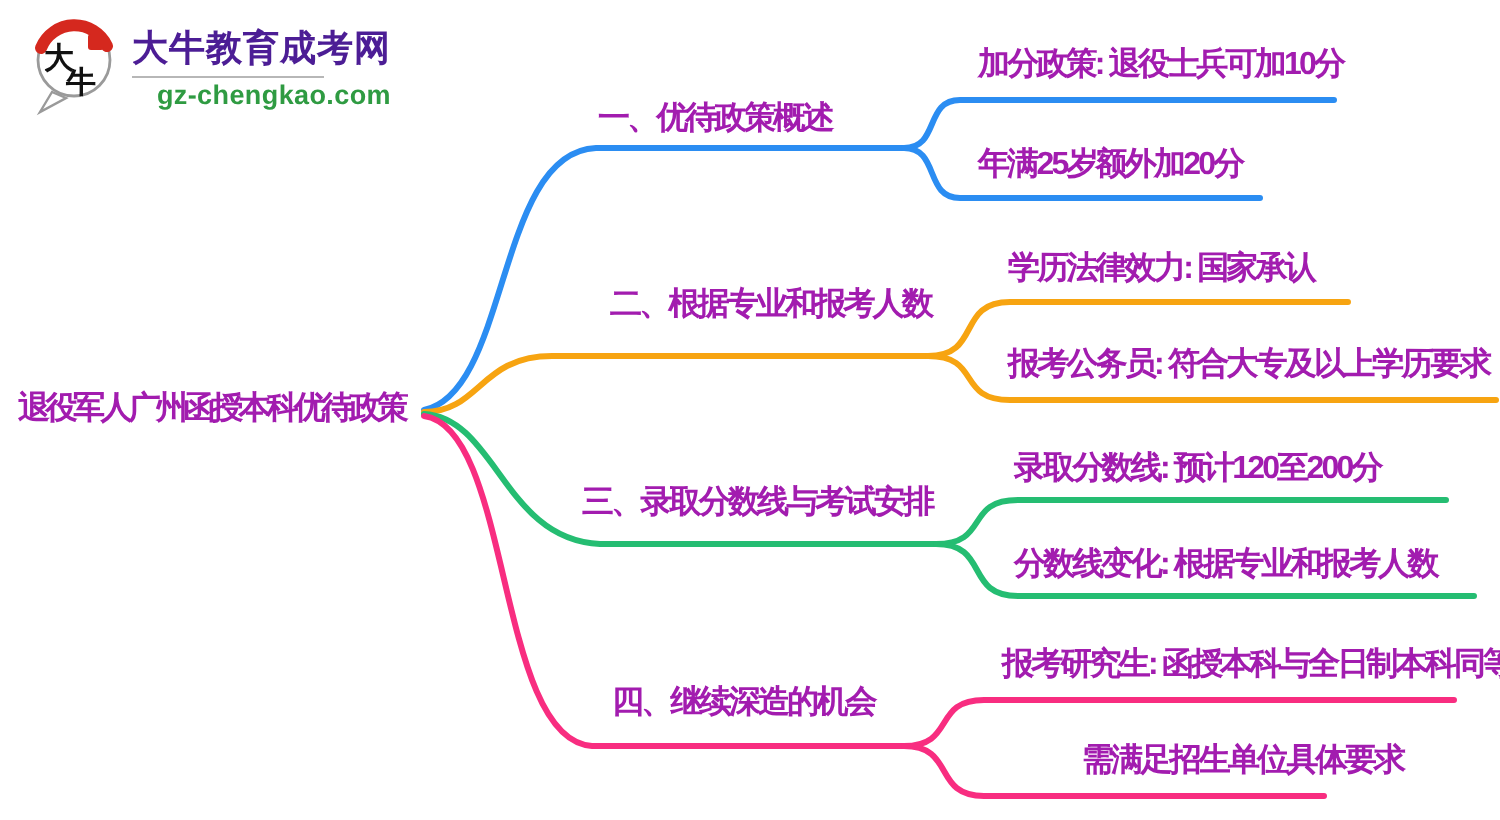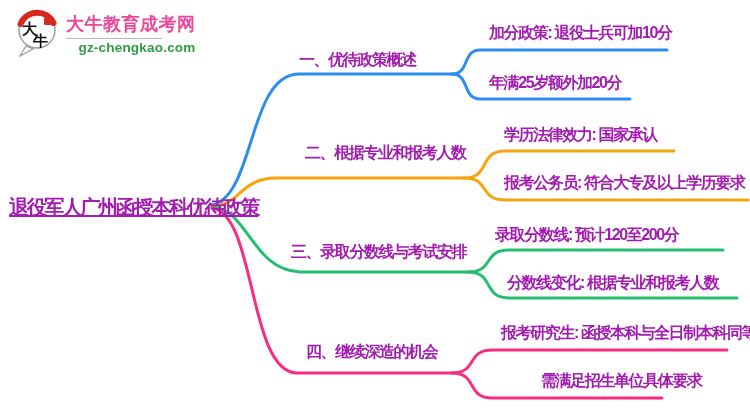--- a/index.html
+++ b/index.html
@@ -12,21 +12,21 @@
     color:#1f1f1f;
   }
   #edges{position:absolute;left:0;top:0;width:750px;height:410px;}
   .node{
     position:absolute;
     white-space:nowrap;
     font-weight:600;
     color:#a21caf;
     line-height:1.35;
   }
-  .root-node{font-size:20px;letter-spacing:-2.2px;text-decoration:underline;}
+  .root-node{font-size:16px;letter-spacing:-2.2px;}
   .branch-label{font-size:16px;letter-spacing:-1.4px;}
   .leaf-label{font-size:16px;letter-spacing:-1.4px;}
 
   
   #logo{position:absolute;left:14px;top:8px;display:flex;align-items:center;}
   #logo-bubble{position:relative;width:46px;height:50px;}
   #logo-text{margin-left:6px;}
   .logo-title{font-size:18px;font-weight:700;letter-spacing:0.5px;}
   .logo-divider{height:1px;background:#b7b7b7;margin:2px 0 1px 0;width:96px;}
   .logo-domain{font-size:13.5px;font-weight:700;letter-spacing:0.2px;text-align:right;}
@@ -60,38 +60,38 @@
       <svg width="46" height="50" viewBox="0 0 46 50">
         <path d="M12,38 L6,48 L19,41 Z" fill="#ffffff" stroke="#9a9a9a" stroke-width="1.2"></path>
         <circle cx="23" cy="22" r="18" fill="#ffffff" stroke="#9a9a9a" stroke-width="1.4"></circle>
         <path d="M6.5,16 A18,18 0 0 1 39.5,15" fill="none" stroke="#d5281e" stroke-width="6" stroke-linecap="round"></path>
         <rect x="30" y="9" width="8" height="8" rx="1.5" fill="#d5281e"></rect>
         <text x="8" y="26" font-size="15" font-weight="bold" fill="#111" font-family="'DejaVu Serif',serif">大</text>
         <text x="19" y="38" font-size="15" font-weight="bold" fill="#111" font-family="'DejaVu Serif',serif">牛</text>
       </svg>
     </div>
     <div id="logo-text">
-      <div class="logo-title" style="color:#ec4899;">大牛教育成考网</div>
+      <div class="logo-title" style="color:#4c1d95;">大牛教育成考网</div>
       <div class="logo-divider"></div>
       <div class="logo-domain" style="color:#2f9b42;">gz-chengkao.com</div>
     </div>
   </div>
 
   <div class="node root-node" style="left:9px;top:194px;">退役军人广州函授本科优待政策</div>
 
   <div class="node branch-label" style="left:299px;top:49px;">一、优待政策概述</div>
   <div class="node branch-label" style="left:305px;top:142px;">二、根据专业和报考人数</div>
   <div class="node branch-label" style="left:291px;top:241px;">三、录取分数线与考试安排</div>
   <div class="node branch-label" style="left:306px;top:341px;text-align:center;">四、继续深造的机会</div>
 
   <div class="node leaf-label" style="left:489px;top:22px;">加分政策: 退役士兵可加10分</div>
   <div class="node leaf-label" style="left:489px;top:72px;">年满25岁额外加20分</div>
 
   <div class="node leaf-label" style="left:504px;top:124px;">学历法律效力: 国家承认</div>
   <div class="node leaf-label" style="left:504px;top:172px;">报考公务员: 符合大专及以上学历要求</div>
 
-  <div class="node leaf-label" style="left:495px;top:224px;text-align:center;">录取分数线: 预计120至200分</div>
+  <div class="node leaf-label" style="left:507px;top:224px;text-align:center;">录取分数线: 预计120至200分</div>
   <div class="node leaf-label" style="left:507px;top:272px;">分数线变化: 根据专业和报考人数</div>
 
   <div class="node leaf-label" style="left:501px;top:322px;">报考研究生: 函授本科与全日制本科同等</div>
   <div class="node leaf-label" style="left:501px;top:370px;margin-left:40px;">需满足招生单位具体要求</div>
 
 </div>
 
 </body></html>

